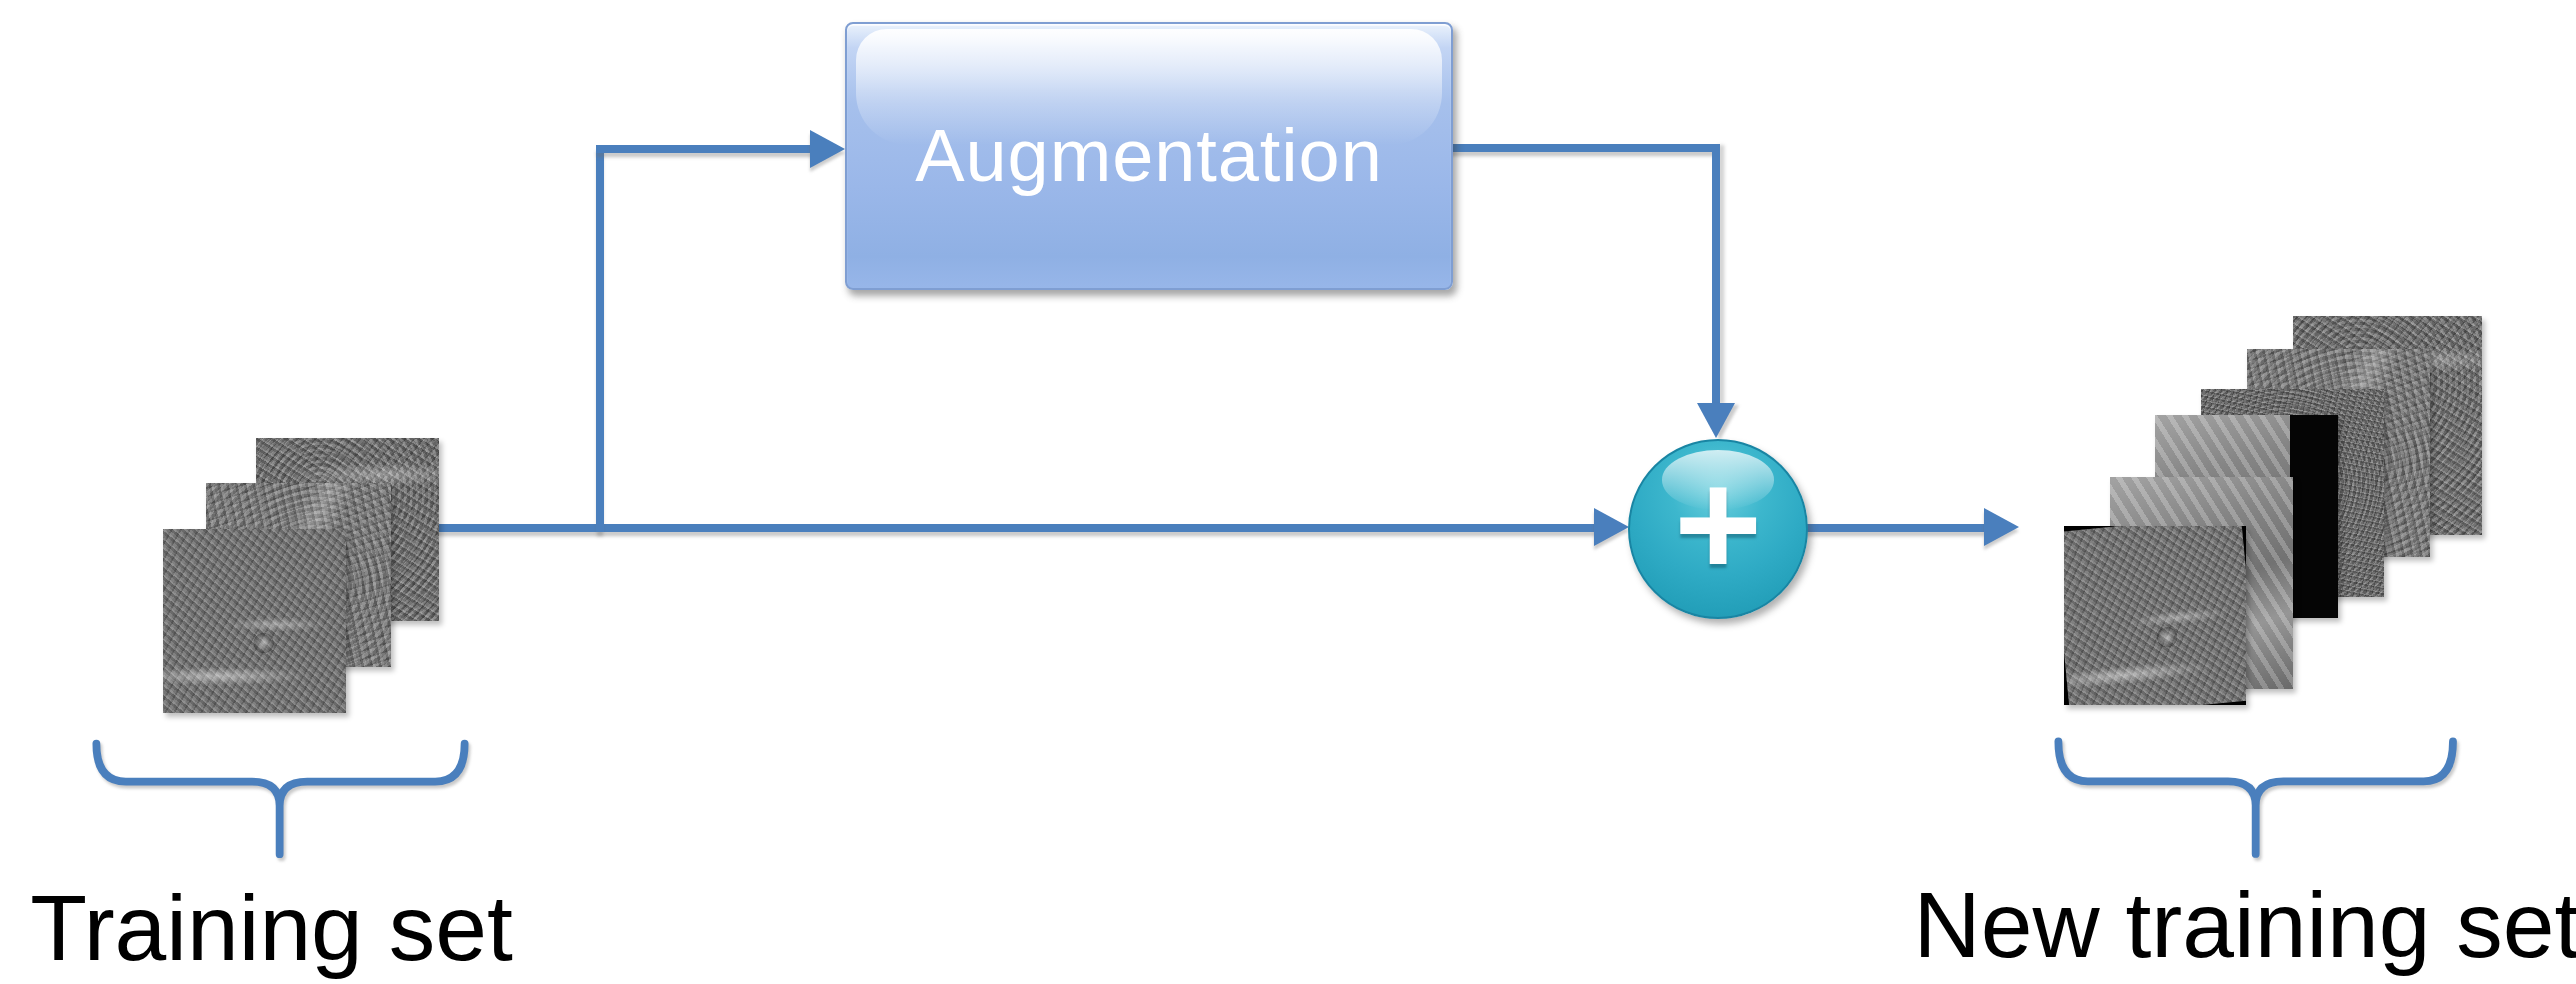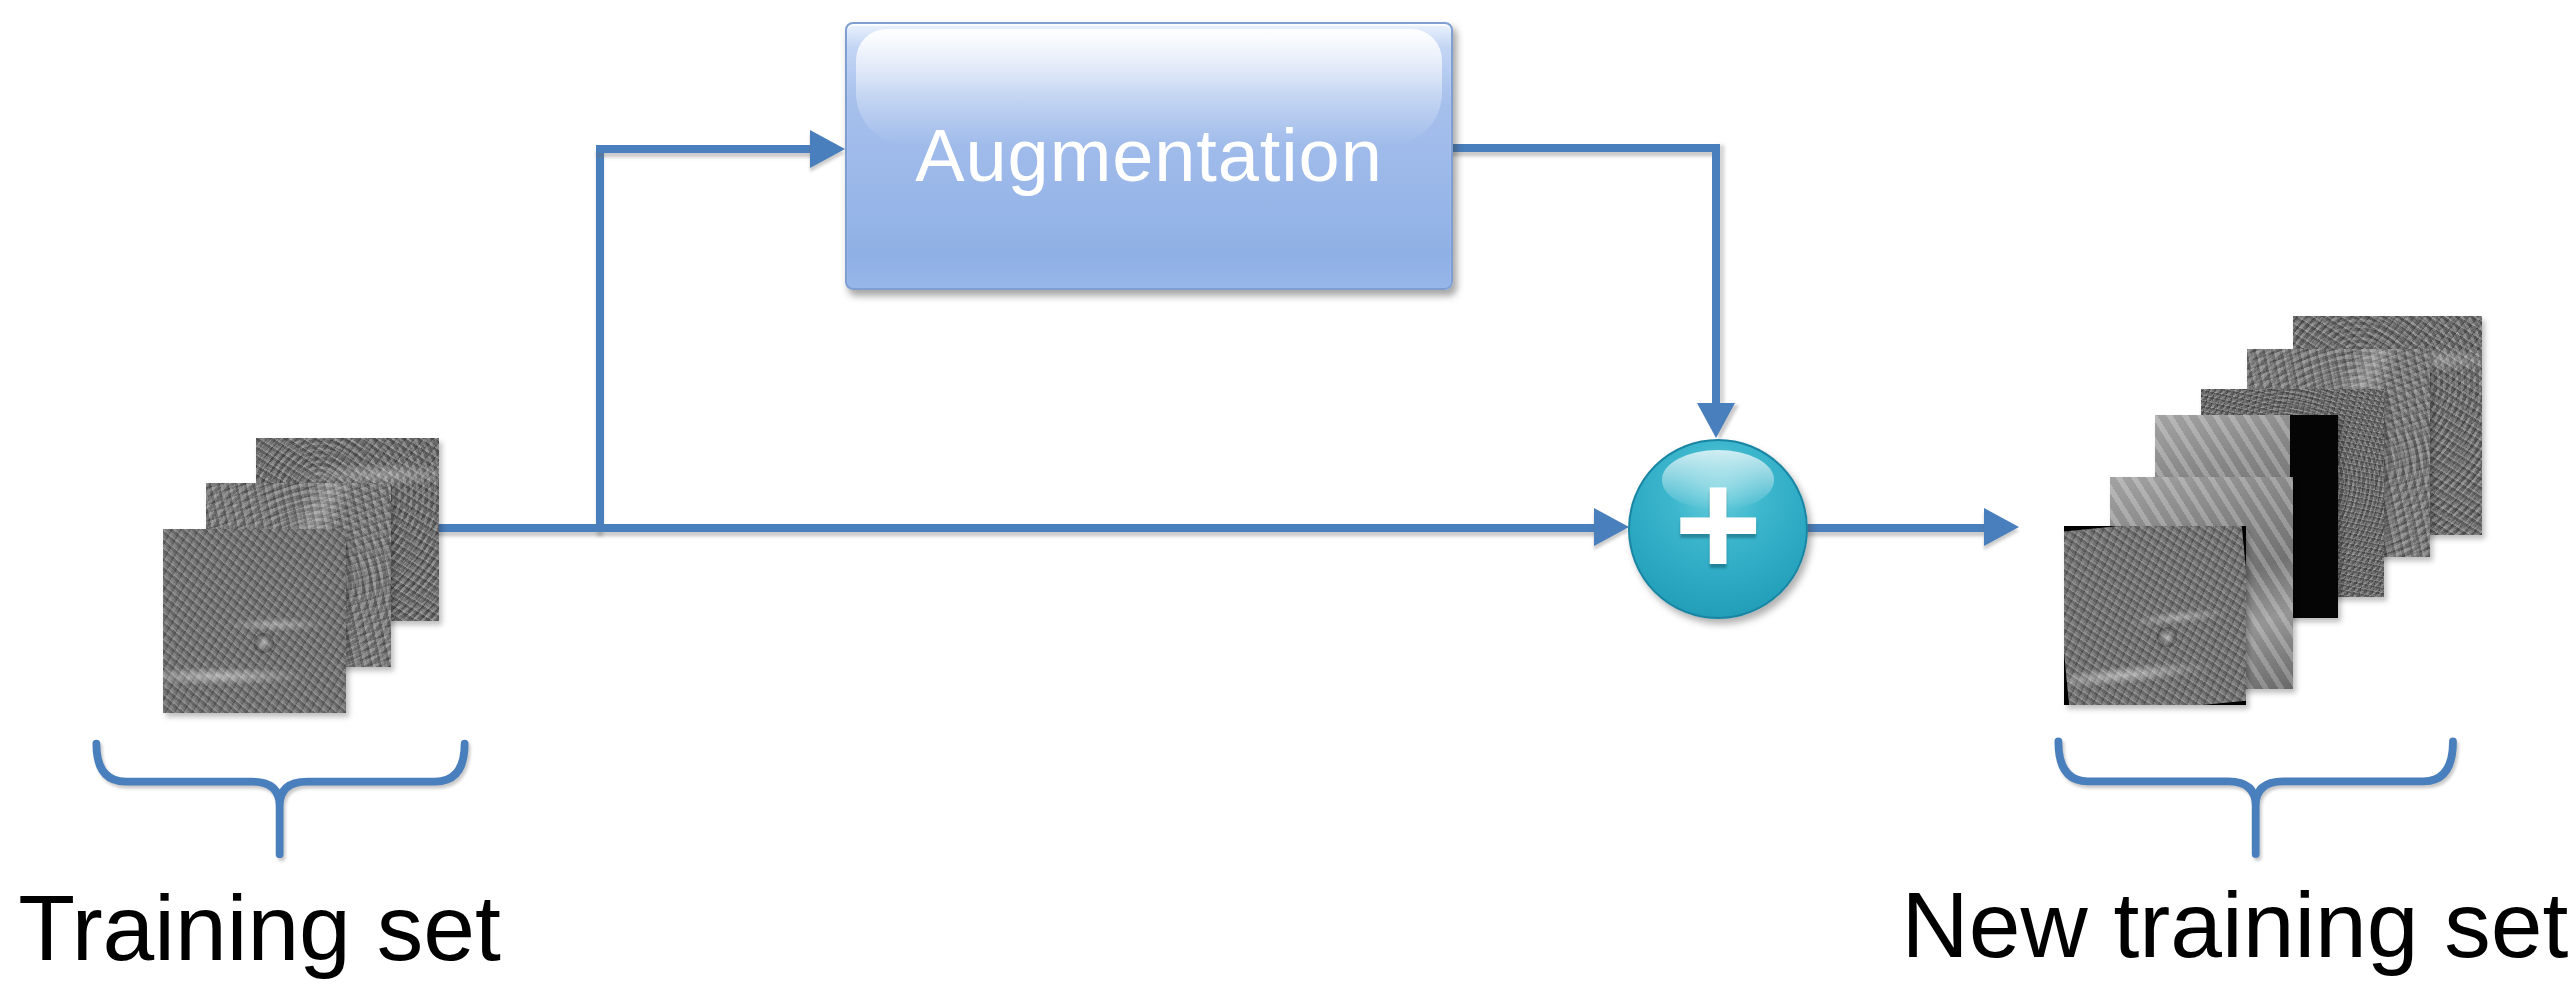--- a/index.html
+++ b/index.html
@@ -121,21 +121,21 @@
   .r1{left:2064px;top:526px;width:182px;height:179px;background:#000;overflow:hidden;}
   .r1-inner{position:absolute;left:-3.5px;top:-3.5px;right:-3.5px;bottom:-3.5px;transform:rotate(-5.5deg);}
   
   .brace{position:absolute;overflow:visible;filter:drop-shadow(2.6px 3.5px 1.7px rgba(120,120,120,.4));}
   .brace path{fill:none;stroke:var(--arrow);stroke-width:9;stroke-linecap:round;stroke-linejoin:round;}
   .brace-left{left:86px;top:733px;}
   .brace-right{left:2048px;top:731px;}
   
   .caption{
     position:absolute;color:var(--caption-text);font-size:93px;line-height:1.05;
-    text-align:center;white-space:nowrap;
+    text-align:center;white-space:nowrap;padding-left:12px;
   }
   .cap-left{left:0px;top:880px;width:519px;}
   .cap-right{left:1894px;top:877px;width:682px;}
 </style>
 </head>
 <body>
 
 <div id="canvas">
 
   <div class="line h l-main"></div>

